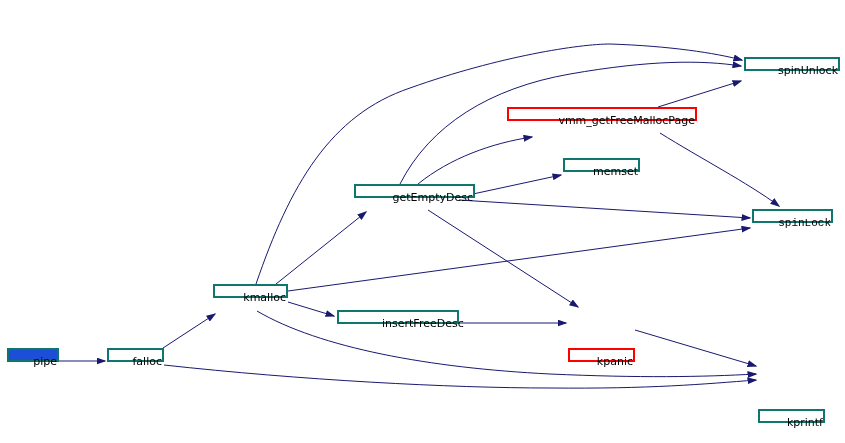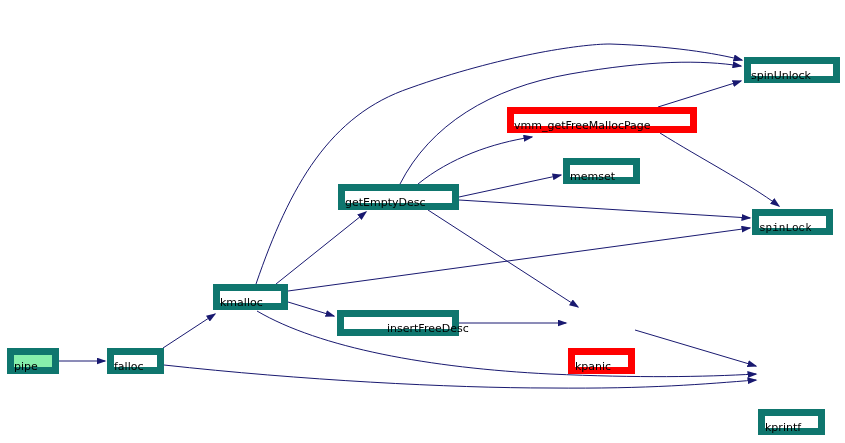--- a/index.html
+++ b/index.html
@@ -18,32 +18,32 @@
   .edges {
     position: absolute;
     left: 0;
     top: 0;
     width: 845px;
     height: 443px;
   }
   .node {
     position: absolute;
     box-sizing: border-box;
-    height: 26px;
+    height: 14px;
     line-height: 24px;
-    text-align: left;
+    text-align: right;
     font-size: 11px;
     color: #000000;
     background: #ffffff;
-    border: 7px solid #0f766e;
+    border: 2px solid #0f766e;
     white-space: nowrap;
     cursor: pointer;
   }
   .node--current {
-    background: #86efac;
+    background: #1d4ed8;
     cursor: default;
   }
   .node--red {
     border-color: #ff0000;
   }
 </style>
 </head>
 <body>
 
 <div class="canvas">
@@ -75,21 +75,21 @@
   </svg>
 
   <div class="node node--current" style="left:7px;   top:348px; width:52px;">pipe</div>
 
   <div class="node" style="left:107px; top:348px; width:57px;">falloc</div>
 
   <div class="node" style="left:213px; top:284px; width:75px;">kmalloc</div>
 
   <div class="node" style="left:337px; top:310px; width:122px;padding-left:43px;">insertFreeDesc</div>
 
-  <div class="node" style="left:338px; top:184px; width:121px;">getEmptyDesc</div>
+  <div class="node" style="left:354px; top:184px; width:121px;">getEmptyDesc</div>
 
   <div class="node" style="left:563px; top:158px; width:77px;">memset</div>
 
   <div class="node node--red" style="left:507px; top:107px; width:190px;">vmm_getFreeMallocPage</div>
 
   <div class="node" style="left:744px; top:57px;  width:96px;">spinUnlock</div>
 
   <div class="node" style="left:752px; top:209px; width:81px;font-family:Liberation Mono, monospace;">spinLock</div>
 
   <div class="node node--red" style="left:568px; top:310px; width:67px;margin-top:38px;">kpanic</div>

